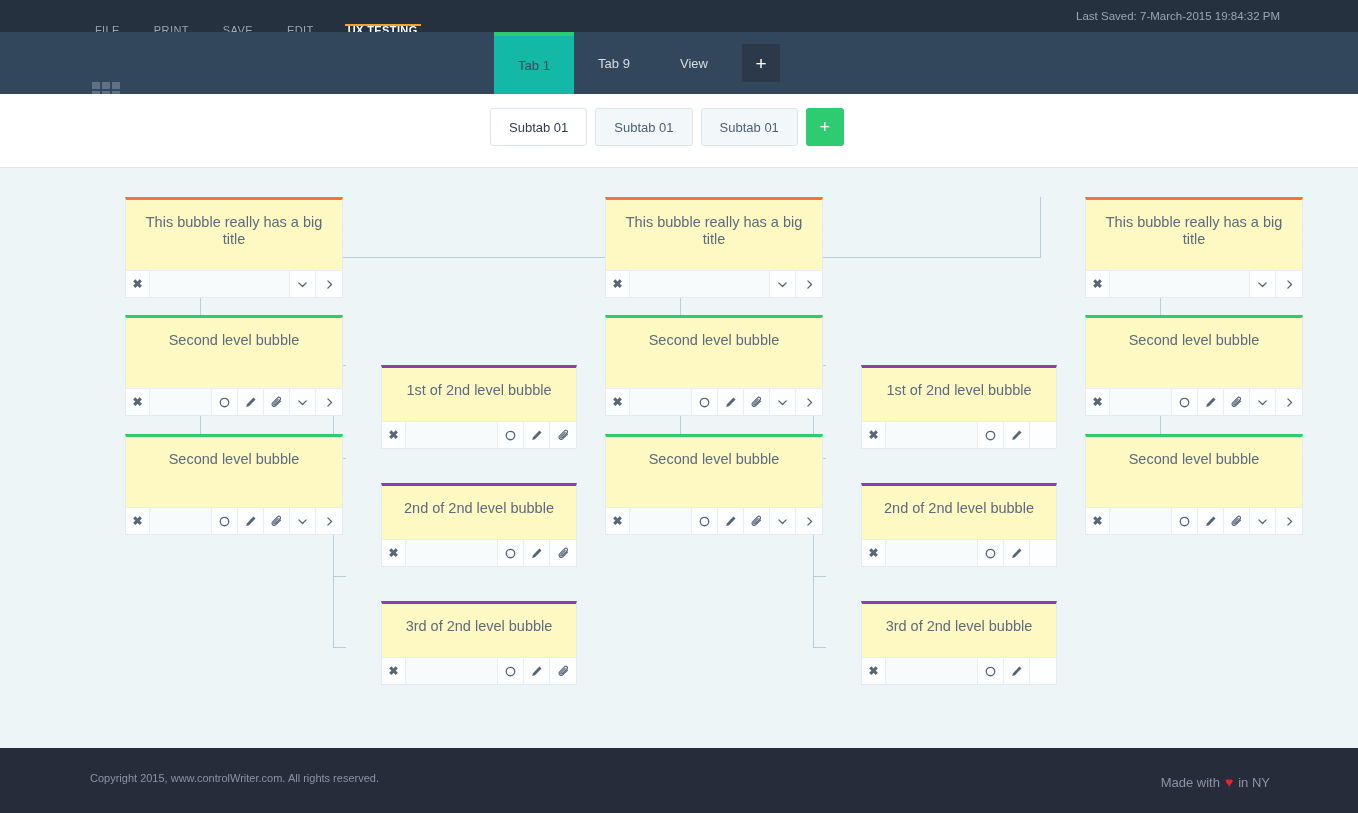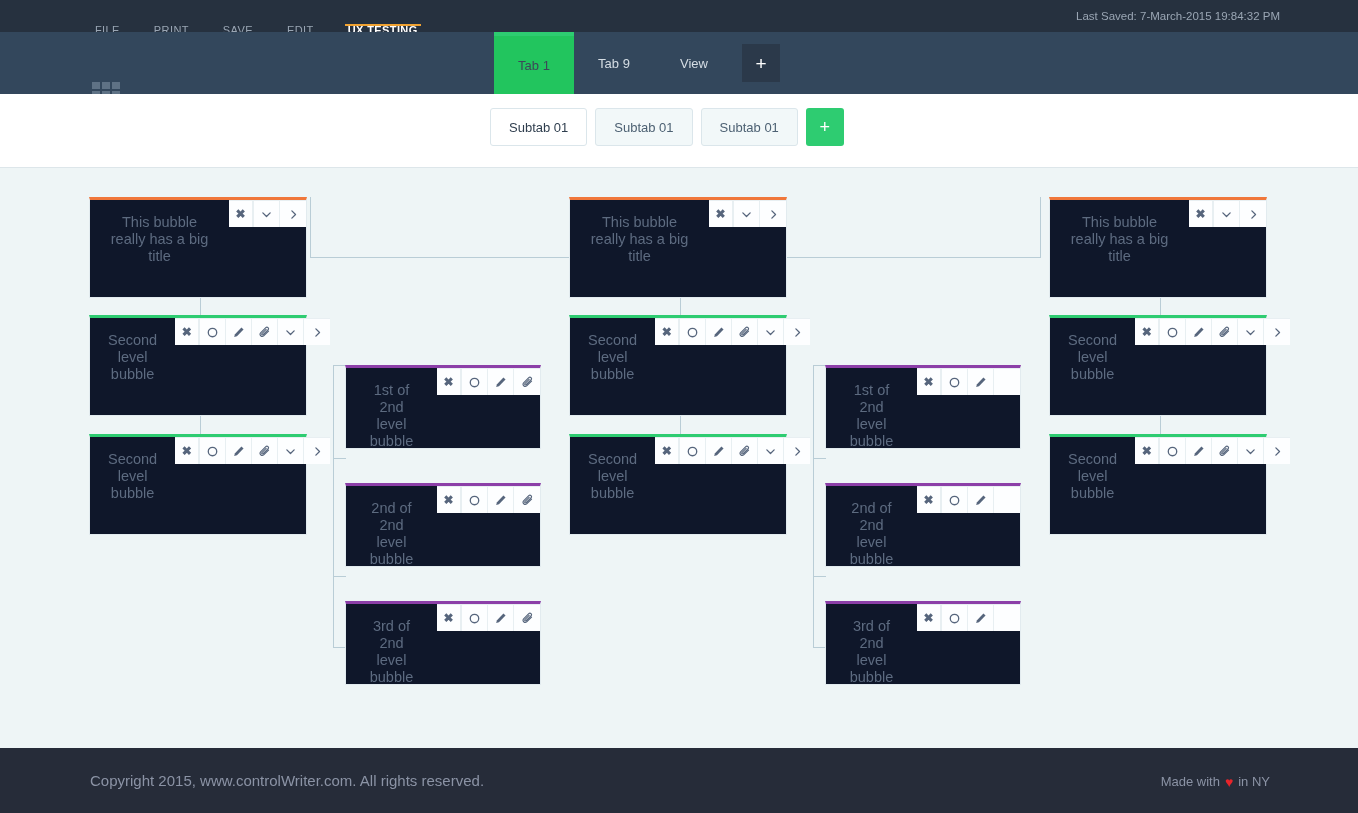--- a/index.html
+++ b/index.html
@@ -99,21 +99,21 @@
     padding: 0 18px;
     display: flex;
     align-items: center;
     justify-content: center;
     color: #d5dde4;
     font-size: 13px;
     cursor: pointer;
     white-space: nowrap;
   }
   .tab.active {
-    background: #22c55e;
+    background: #14b8a6;
     color: #3c4858;
     position: relative;
     border-top: 4px solid #2ecc71;
   }
   .tab-add {
     align-self: center;
     width: 38px;
     height: 38px;
     background: #2b394a;
     color: #ffffff;
@@ -179,26 +179,27 @@
     width: 1358px;
     height: 580px;
     background: #eef5f6;
     overflow: hidden;
   }
   .connectors { position: absolute; inset: 0; pointer-events: none; }
 
   
   .bubble {
     position: absolute;
-    background: #0f172a;
+    background: #fef9c3;
     border: 1px solid #e2ebef;
     border-top-width: 3px;
     border-top-style: solid;
     display: flex;
-    flex-direction: row;
+    flex-direction: column;
+    margin-left: 36px;
   }
   .bubble-title {
     flex: 1;
     text-align: center;
     color: #5d6b80;
     font-size: 14.5px;
     line-height: 17px;
     padding: 14px 18px 8px 18px;
   }
   .bubble-toolbar {
@@ -228,29 +229,30 @@
     top: 748px; left: 0;
     width: 1358px;
     height: 65px;
     background: #262c39;
   }
   .footer-left {
     position: absolute;
     left: 90px;
     top: 24px;
     color: #8b93a5;
-    font-size: 15px;
+    font-size: 11px;
   }
   .footer-right {
     position: absolute;
     right: 88px;
     top: 26px;
     color: #8b93a5;
     font-size: 13px;
     display: flex;
+    align-items: center;
     gap: 5px;
     white-space: nowrap;
   }
   .heart { color: #e8242a; font-size: 14px; }
 </style>
 </head>
 <body>
 
 <div class="menubar">
   <div class="menubar-items">

